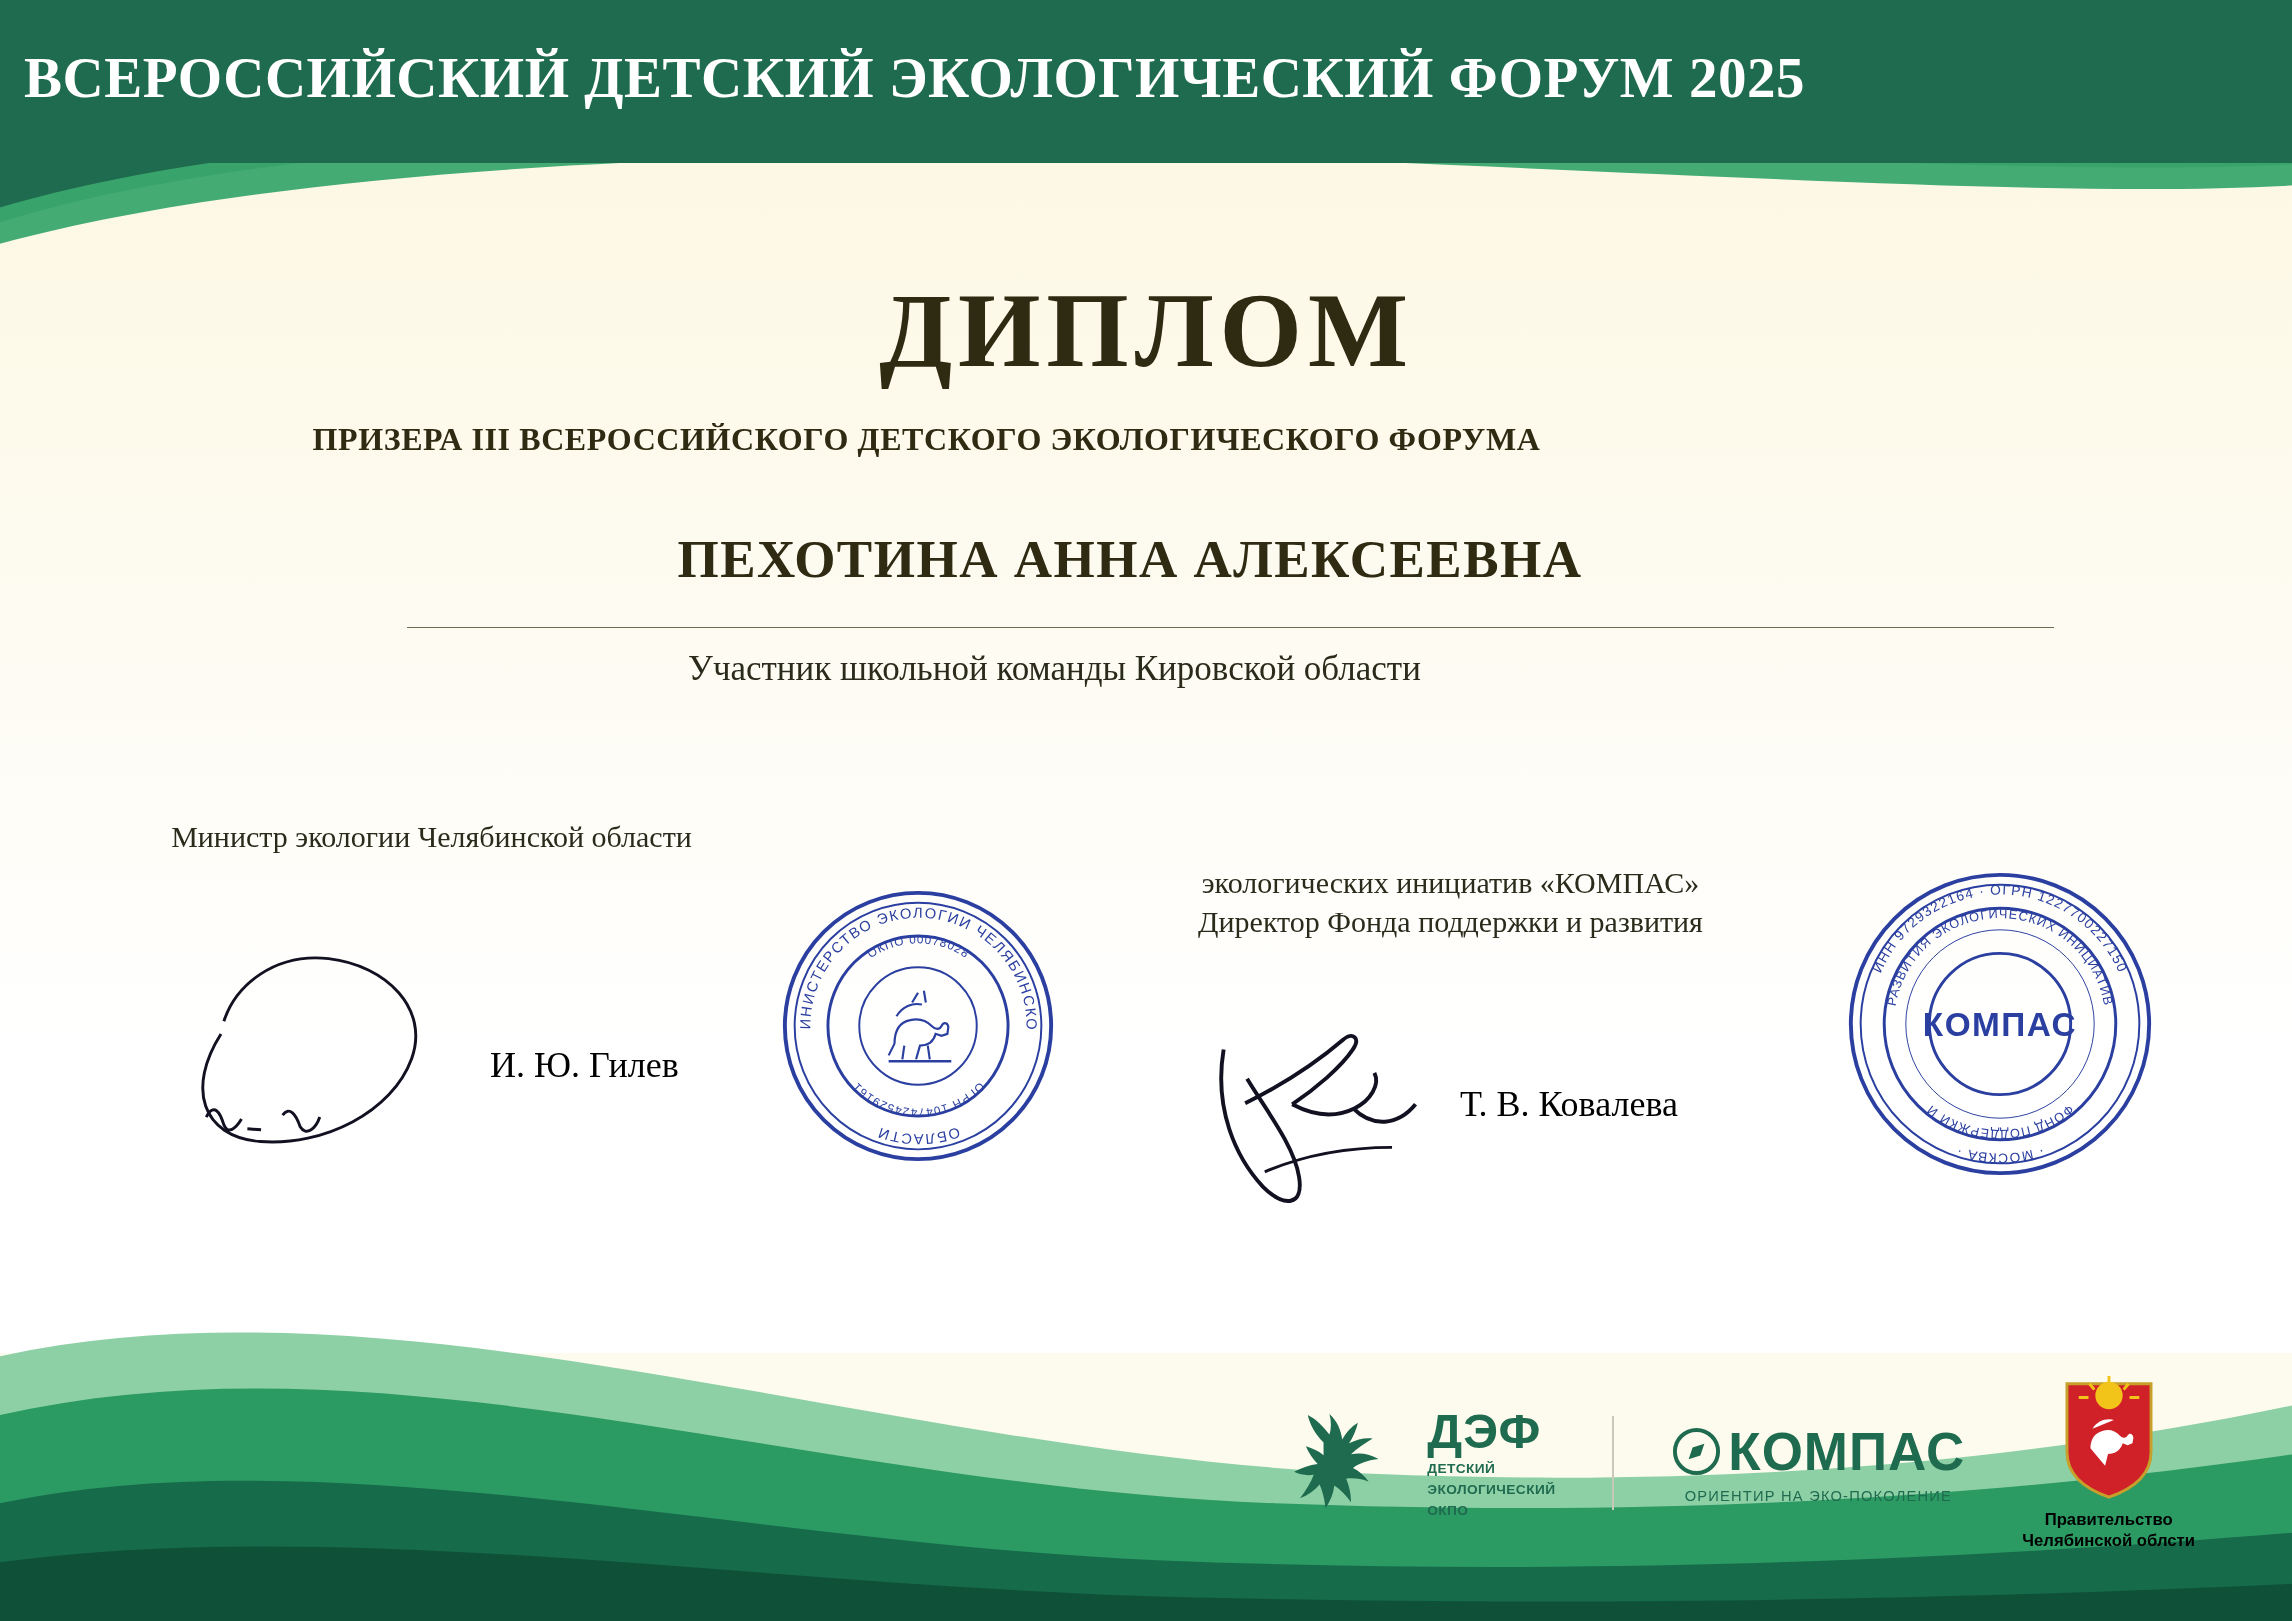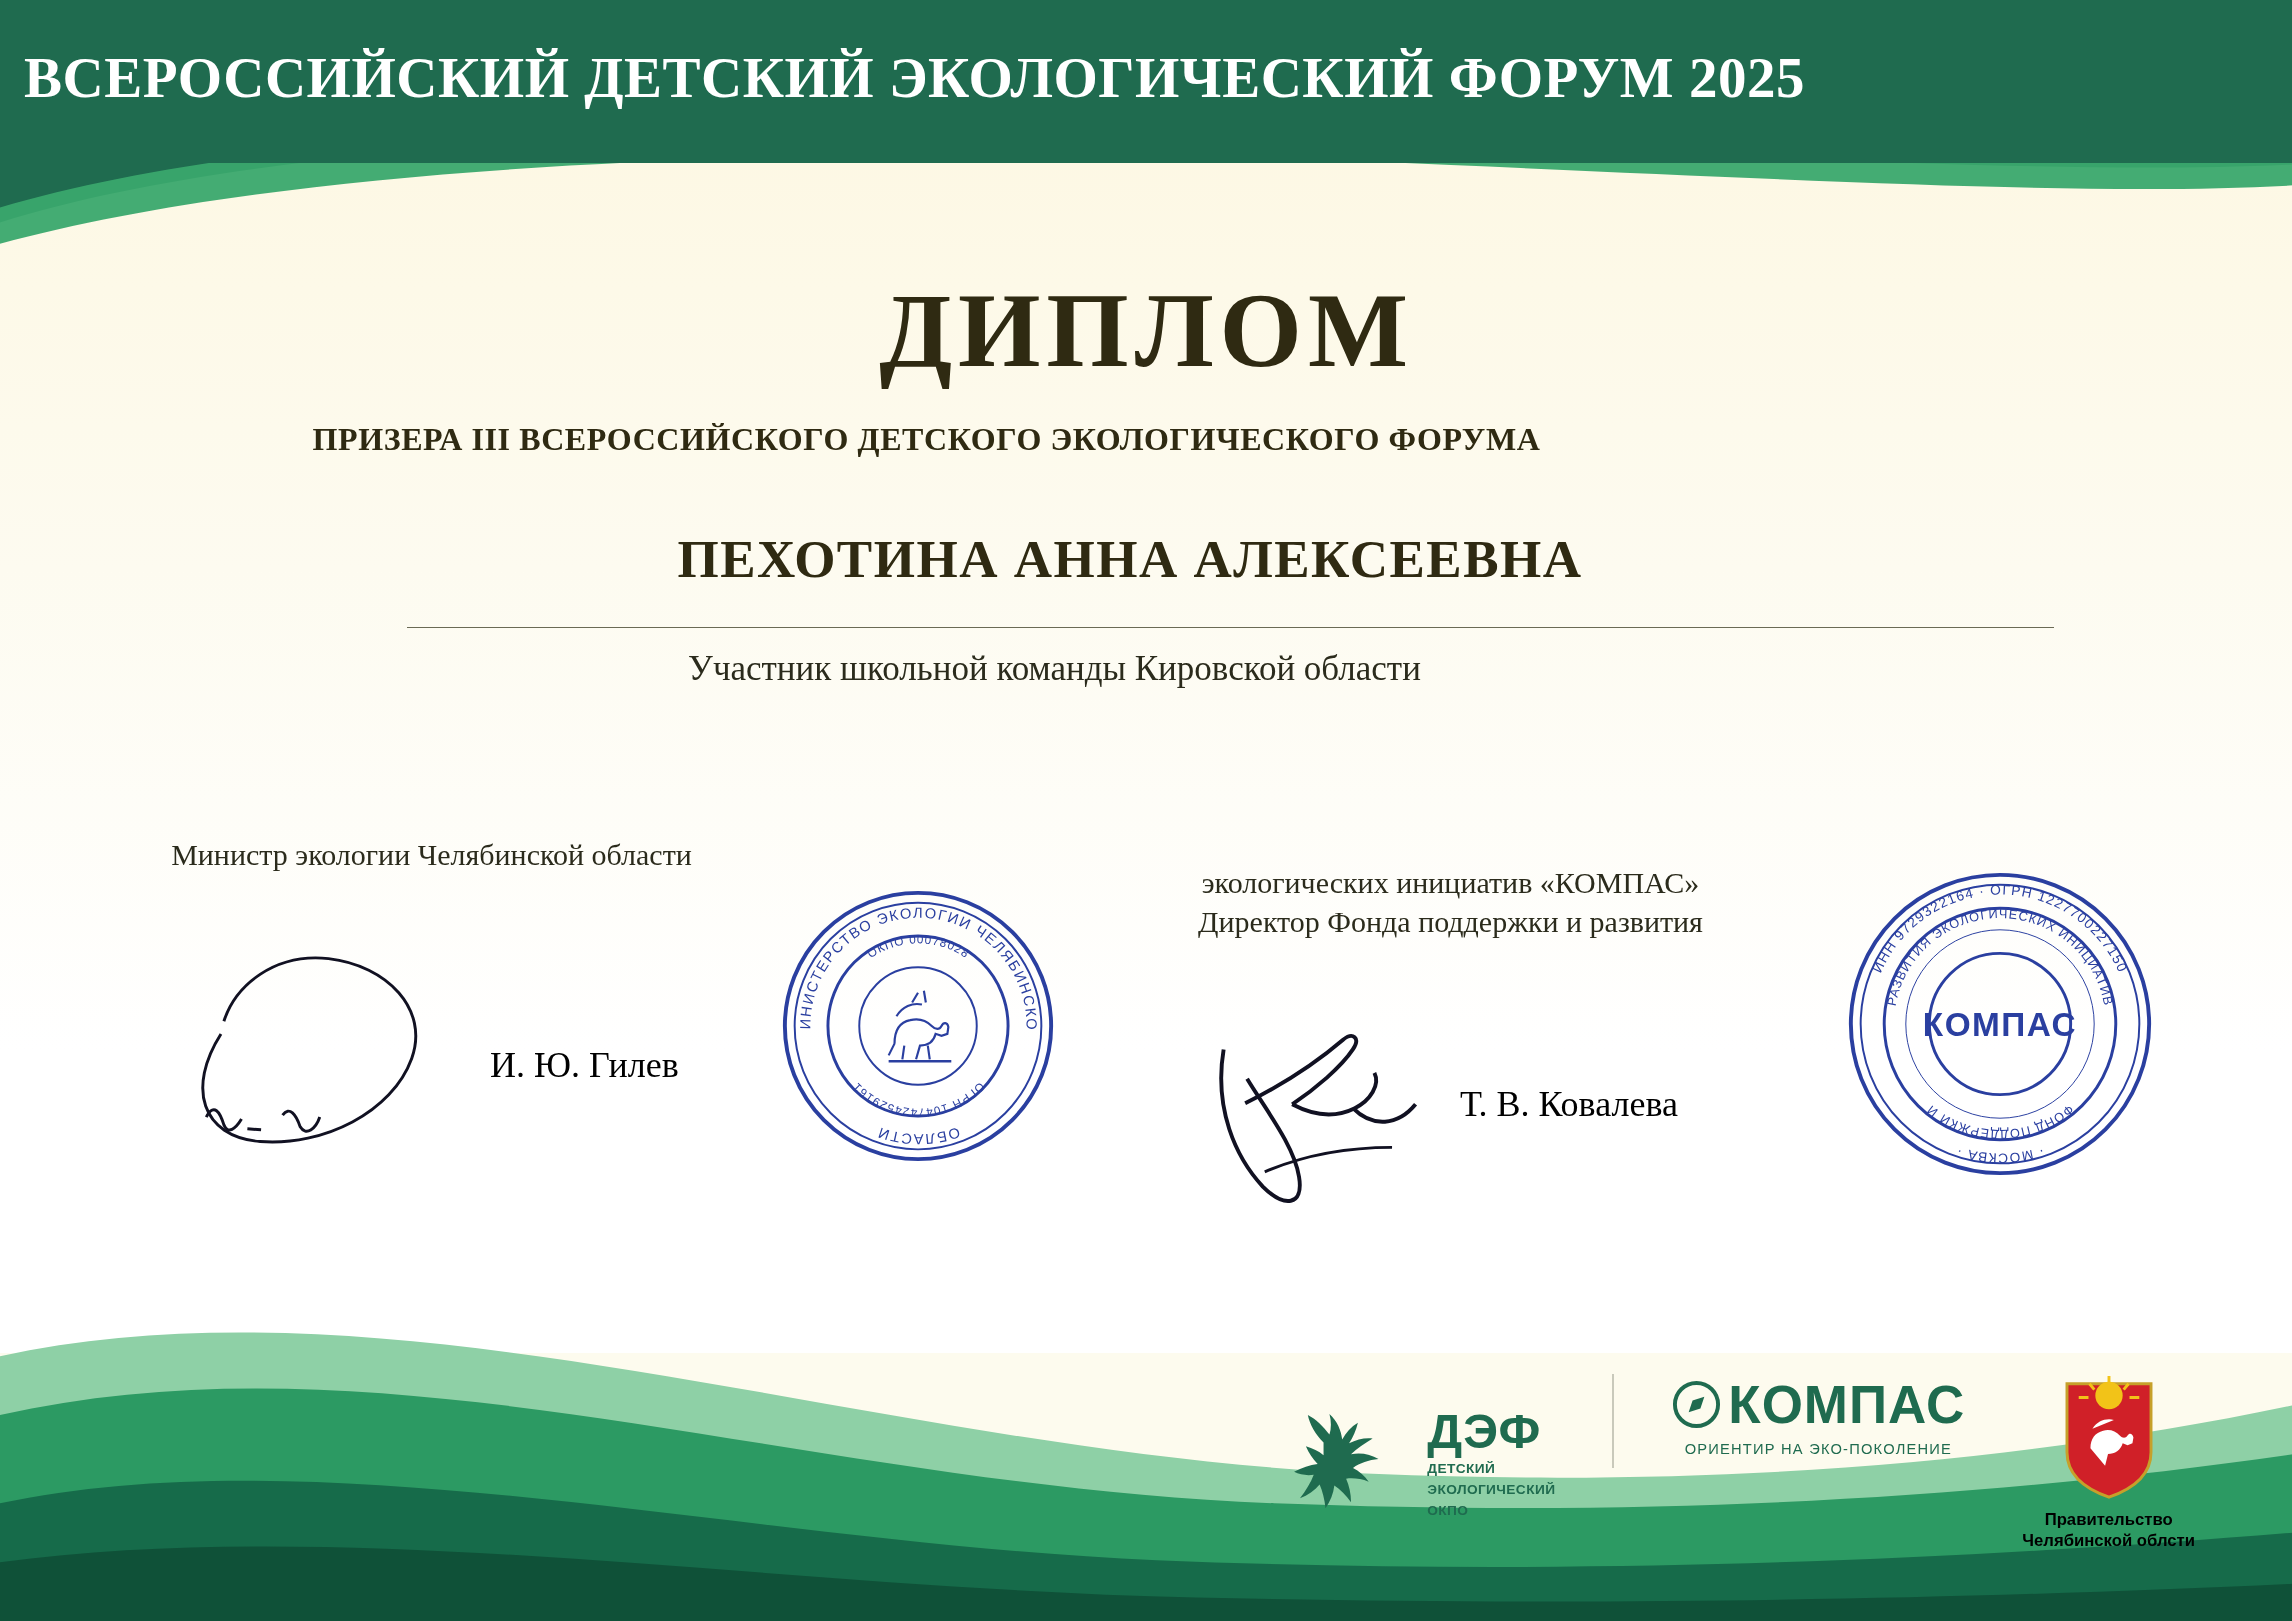--- a/index.html
+++ b/index.html
@@ -135,21 +135,21 @@
     color: #2b2b1c;
     z-index: 10;
   }
 
   
   .sig-block {
     position: absolute;
     z-index: 10;
     text-align: center;
   }
-  .sig-left { top: 835px; left: 98px; width: 667px; }
+  .sig-left { top: 817px; left: 98px; width: 667px; }
   .sig-right { top: 863px; left: 1117px; width: 667px; }
   .sig-caption {
     font-size: 30px;
     color: #2b2b1c;
     line-height: 1.3;
   }
   .sig-name {
     position: absolute;
     z-index: 10;
     font-size: 36px;
@@ -170,20 +170,21 @@
     position: absolute;
     z-index: 11;
   }
 
   
   .logos {
     position: absolute;
     bottom: 69px;
     right: 98px;
     display: flex;
+    align-items: center;
     gap: 57px;
     z-index: 12;
   }
   .logo-def {
     display: flex;
     align-items: center;
     gap: 15.7px;
   }
   .logo-def-text {
     display: flex;

